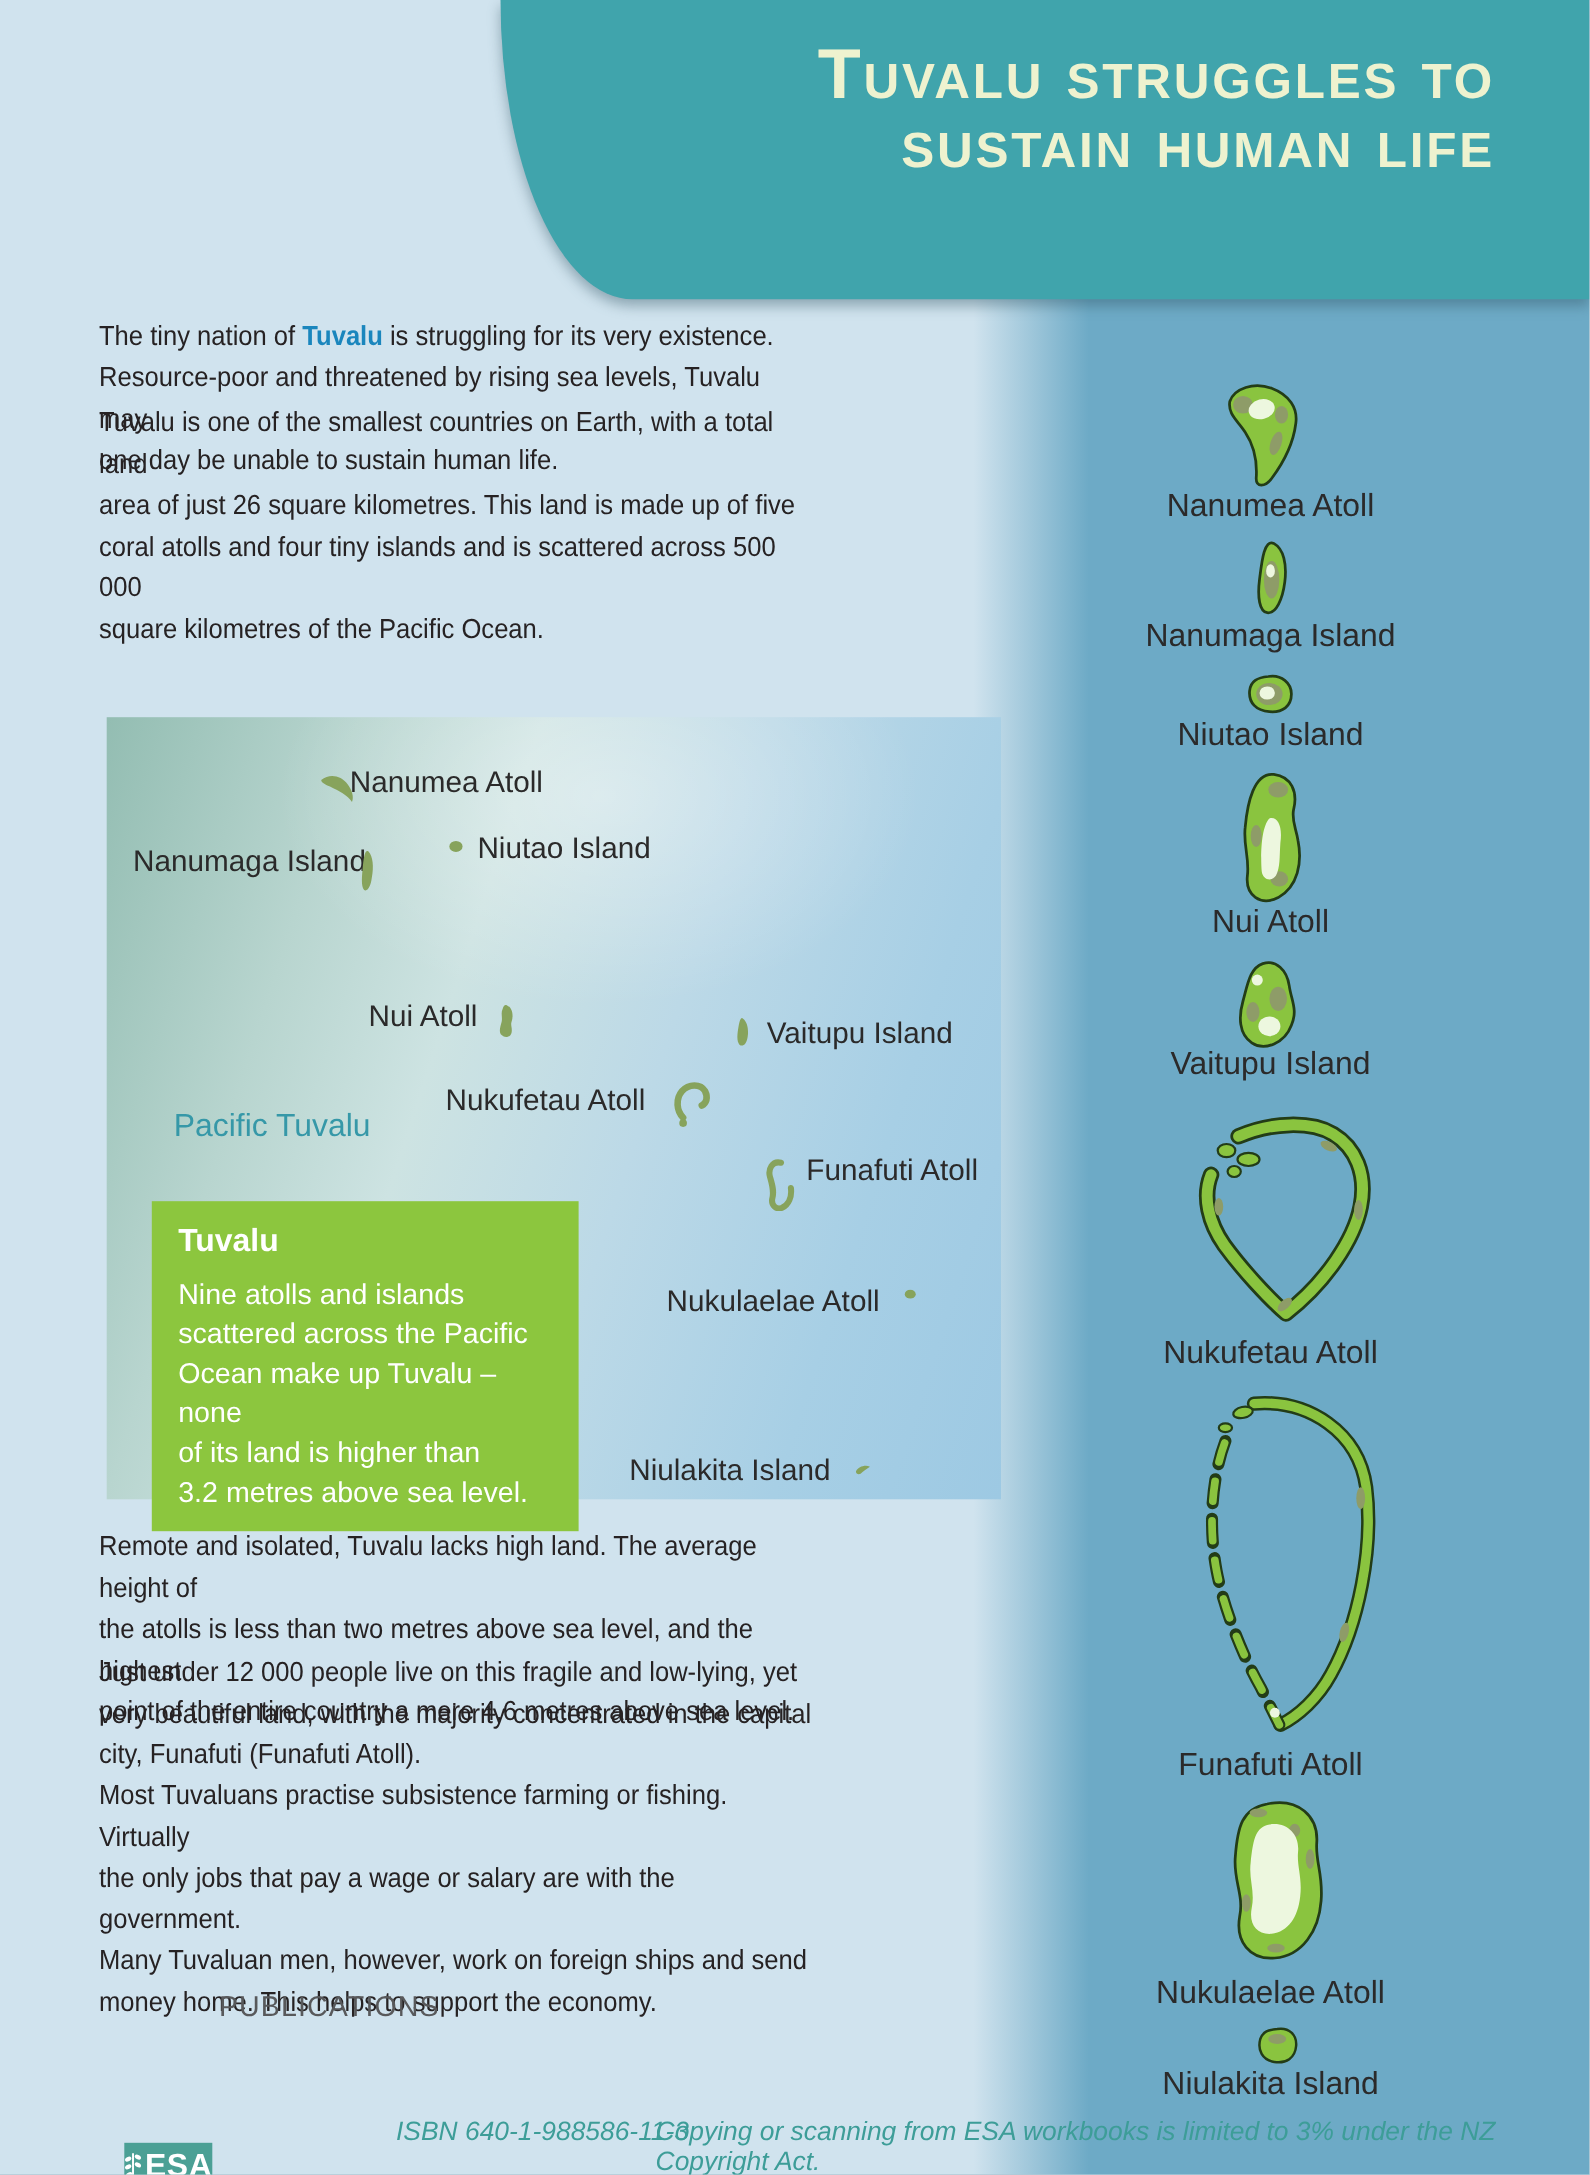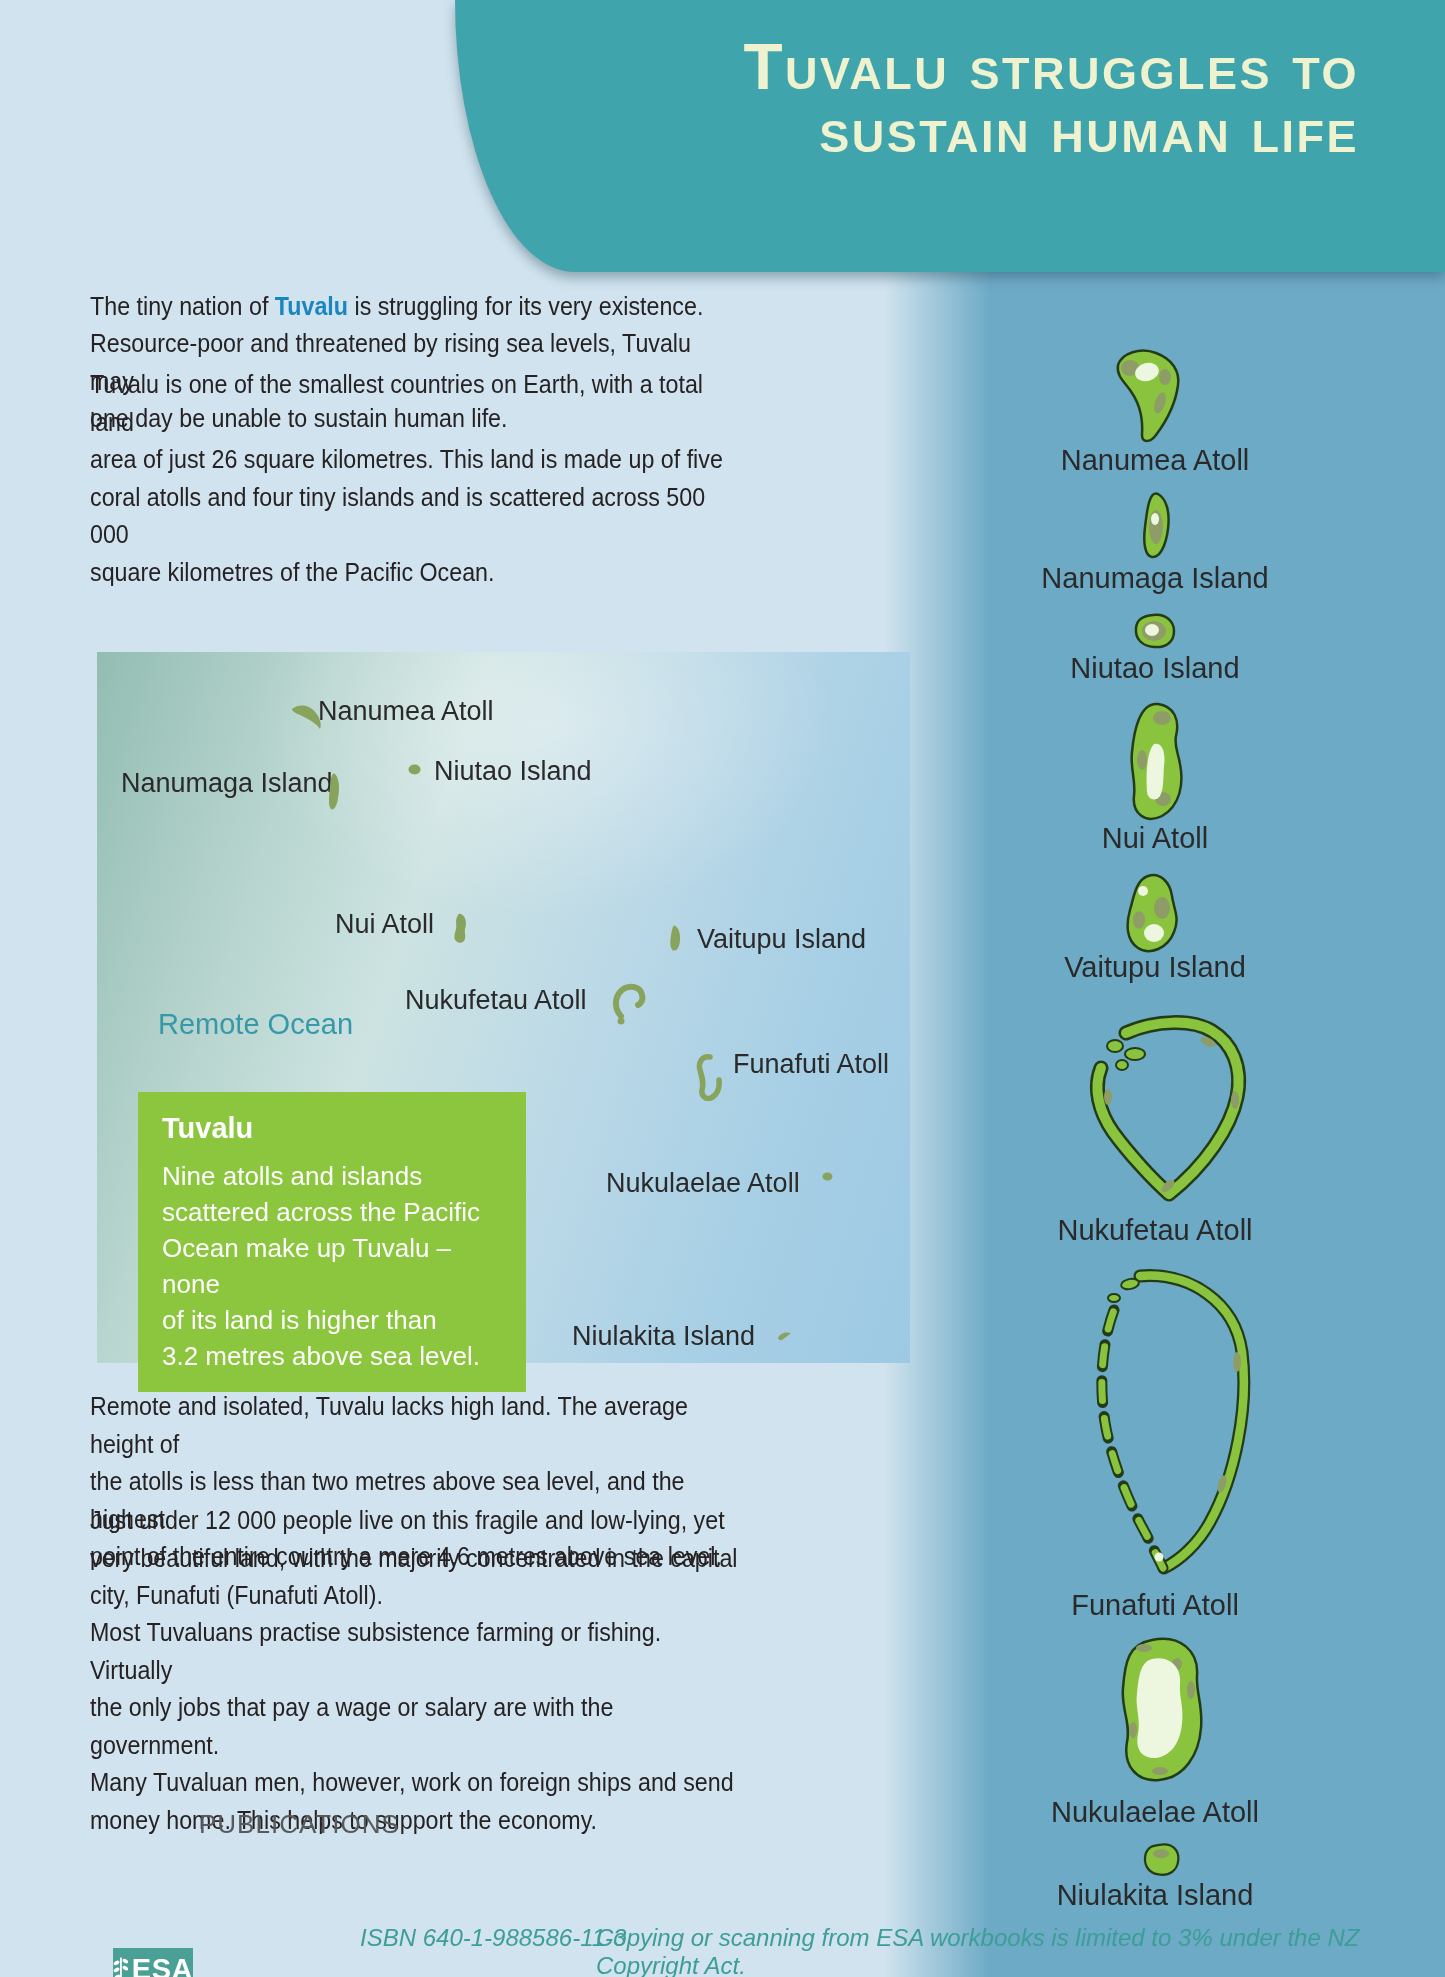--- a/index.html
+++ b/index.html
@@ -207,21 +207,21 @@
       <path d="M7,1 C11,4 12,11 11,17 C10,23 7,26 4,24 C1,21 2,14 3,8 C4,3 5,-1 7,1 Z" fill="#87a35c"></path>
     </svg>
     <div class="map-label" style="left:600px;top:272px">Vaitupu Island</div>
 
     <div class="map-label" style="left:308px;top:333px">Nukufetau Atoll</div>
     <svg class="map-shape" style="left:515px;top:331px" width="34" height="42" viewBox="0 0 34 42">
       <path d="M9,33 C3,27 2,16 8,9 C14,2 25,2 29,9 C32,15 30,20 26,22" fill="none" stroke="#87a35c" stroke-width="6" stroke-linecap="round"></path>
       <circle cx="9" cy="38" r="3.5" fill="#87a35c"></circle>
     </svg>
 
-    <div class="ocean-label" style="left:61px;top:356px">Remote Ocean</div>
+    <div class="ocean-label" style="left:61px;top:356px">Pacific Tuvalu</div>
 
     <svg class="map-shape" style="left:597px;top:401px" width="30" height="48" viewBox="0 0 30 48">
       <path d="M16,4 C8,2 4,10 6,17 C8,24 10,30 8,37 C7,43 12,47 17,45 C23,42 26,35 25,27" fill="none" stroke="#87a35c" stroke-width="5.5" stroke-linecap="round"></path>
     </svg>
     <div class="map-label" style="left:636px;top:397px">Funafuti Atoll</div>
 
     <div class="map-label" style="left:509px;top:516px">Nukulaelae Atoll</div>
     <svg class="map-shape" style="left:725px;top:520px" width="11" height="9" viewBox="0 0 11 9">
       <ellipse cx="5.5" cy="4.5" rx="5" ry="4" fill="#87a35c"></ellipse>
     </svg>

